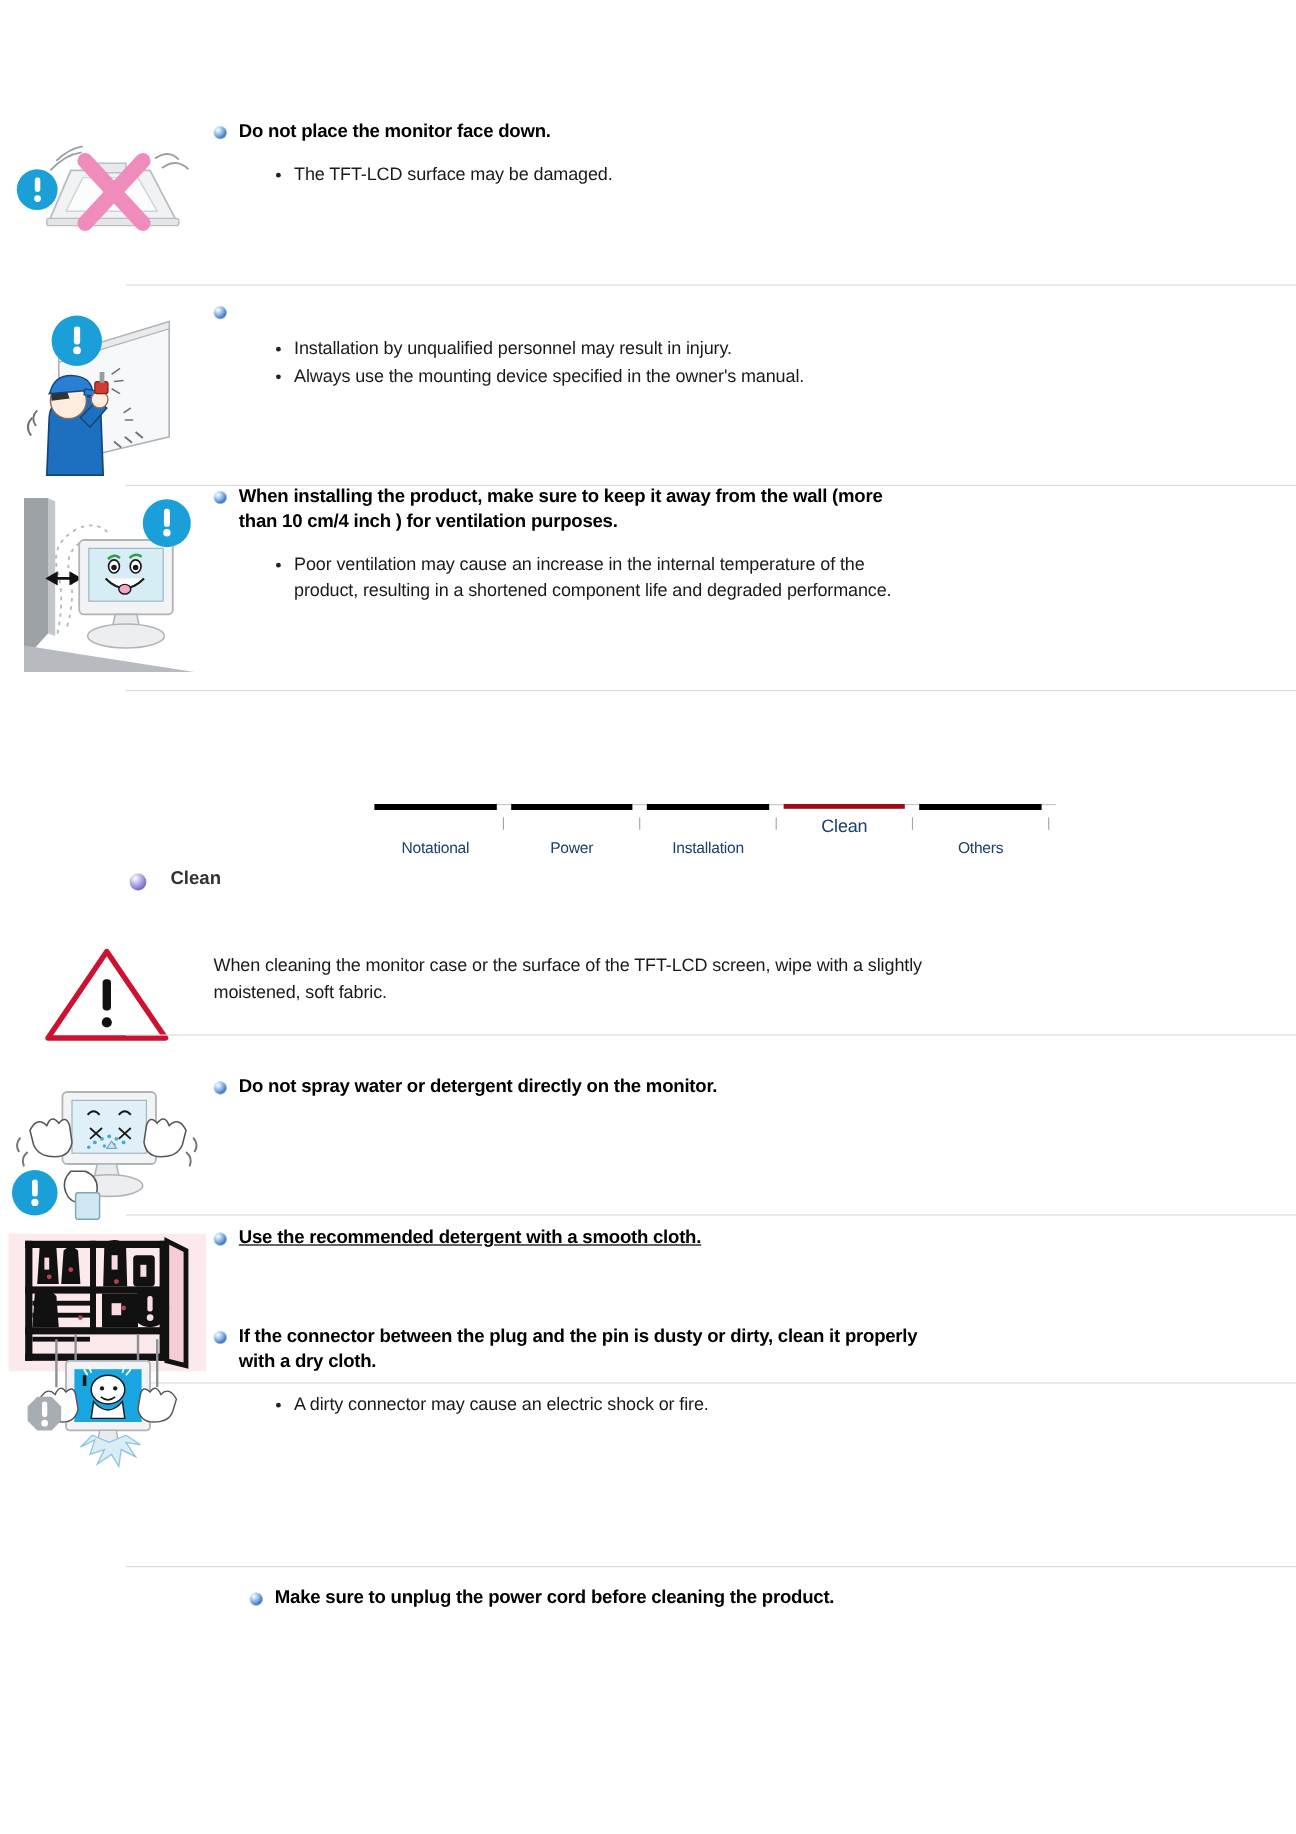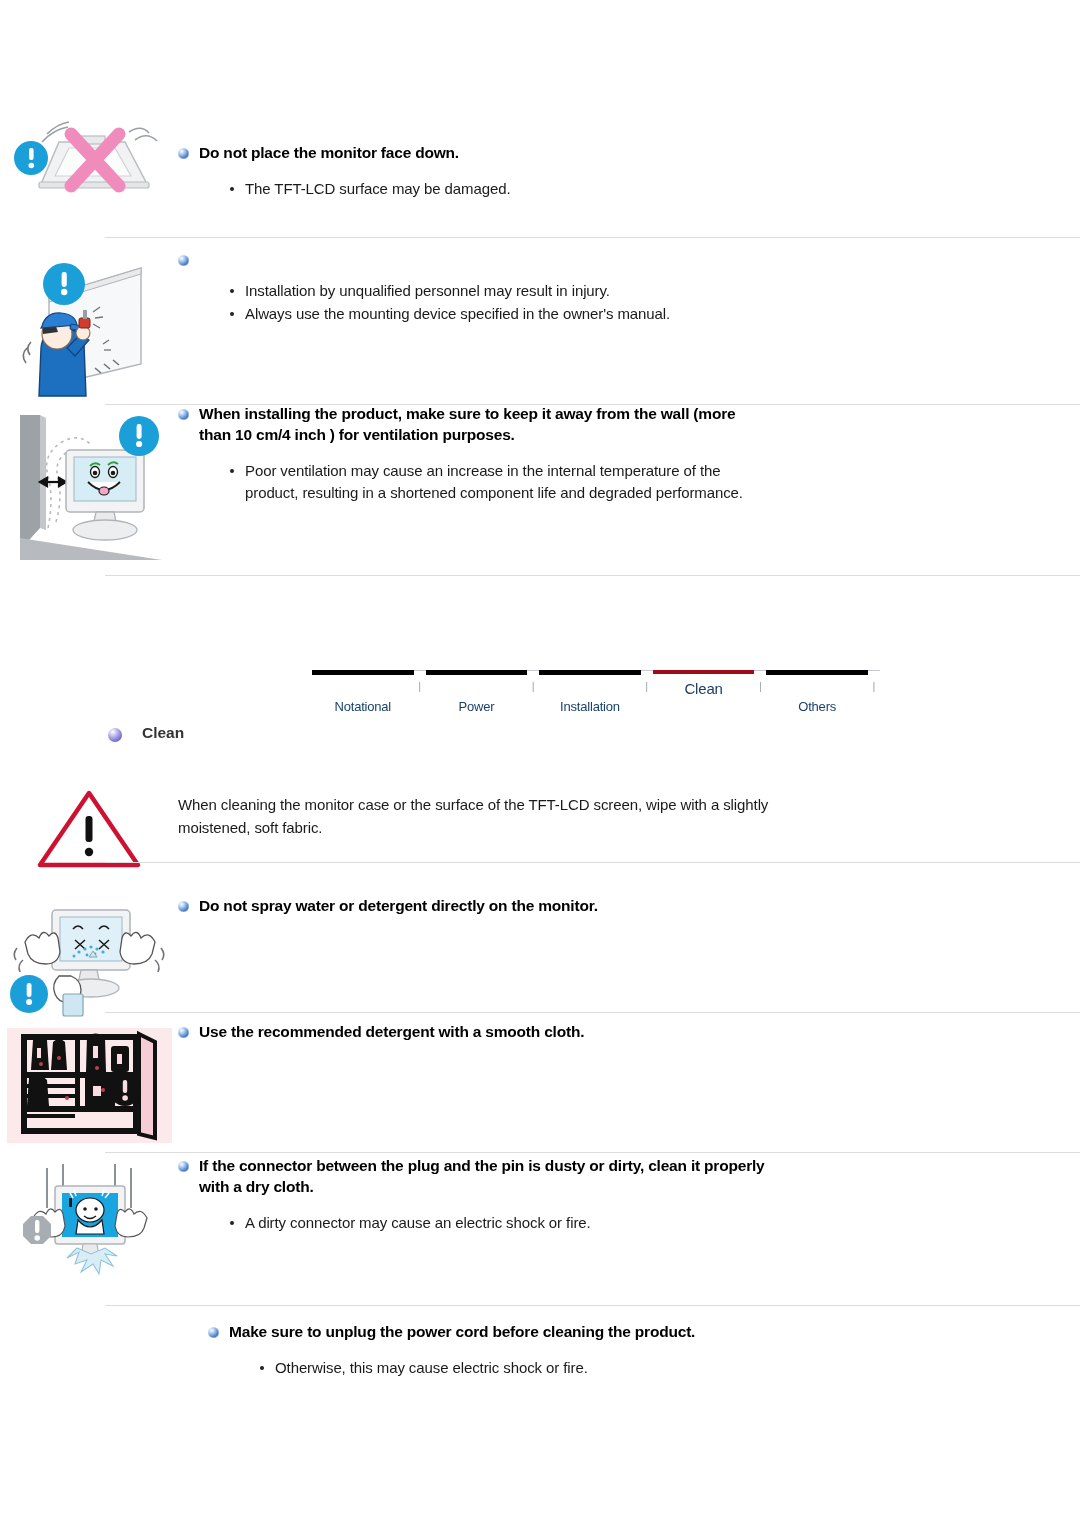--- a/index.html
+++ b/index.html
@@ -159,33 +159,33 @@
   
   .warn-text {
     font-size: 15px;
     line-height: 1.5;
     color: #1a1a1a;
     letter-spacing: -0.1px;
     padding-top: 14px;
   }
 
   
-  #sec1 { position:absolute; left:0; top:100px; width:928px;align-items:flex-end; }
+  #sec1 { position:absolute; left:0; top:100px; width:928px; }
   #hr1  { position:absolute; left:0; top:237px; width:1080px; }
   #sec2 { position:absolute; left:0; top:250px; width:1080px; }
   #hr2  { position:absolute; left:0; top:404px; width:1080px; }
   #sec3 { position:absolute; left:0; top:404px; width:1080px; }
   #hr3  { position:absolute; left:0; top:575px; width:1080px; }
   #sec4 { position:absolute; left:0; top:780px; width:1080px; }
   #hr4  { position:absolute; left:0; top:862px; width:1080px; }
   #sec5 { position:absolute; left:0; top:896px; width:1080px; }
   #hr5  { position:absolute; left:0; top:1012px; width:1080px; }
-  #sec6 { position:absolute; left:0; top:1022px; width:1080px; }
+  #sec6 { position:absolute; left:0; top:1022px; width:1080px;text-decoration:underline; }
   #hr6  { position:absolute; left:0; top:1152px; width:1080px; }
-  #sec7 { position:absolute; left:0; top:1156px; width:1080px; }
+  #sec7 { position:absolute; left:0; top:1104px; width:1080px; }
   #hr7  { position:absolute; left:0; top:1305px; width:1080px; }
   #sec8 { position:absolute; left:0; top:1322px; width:1080px;margin-left:30px; }
 </style>
 </head>
 <body>
 
 <div class="page">
 
   <div class="section" id="sec1">
     <div class="illo-col">
@@ -535,19 +535,16 @@
   </div>
   <div class="hr" id="hr7"></div>
 
   <div class="section" id="sec8">
     <div class="illo-col"></div>
     <div class="text-col">
       <div class="head-row">
         <span class="blue-ball"></span>
         <span class="head-text">Make sure to unplug the power cord before cleaning the product.</span>
       </div>
-      <ul class="bullets">
-        <li>Otherwise, this may cause electric shock or fire.</li>
-      </ul>
     </div>
   </div>
 
 </div>
 
 </body></html>

